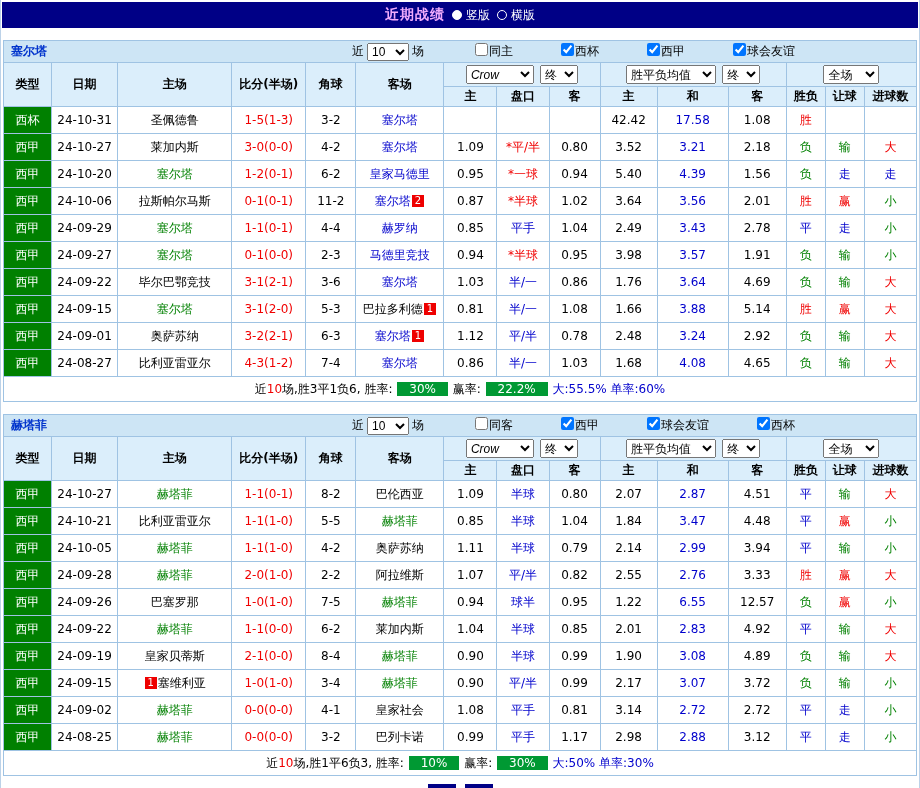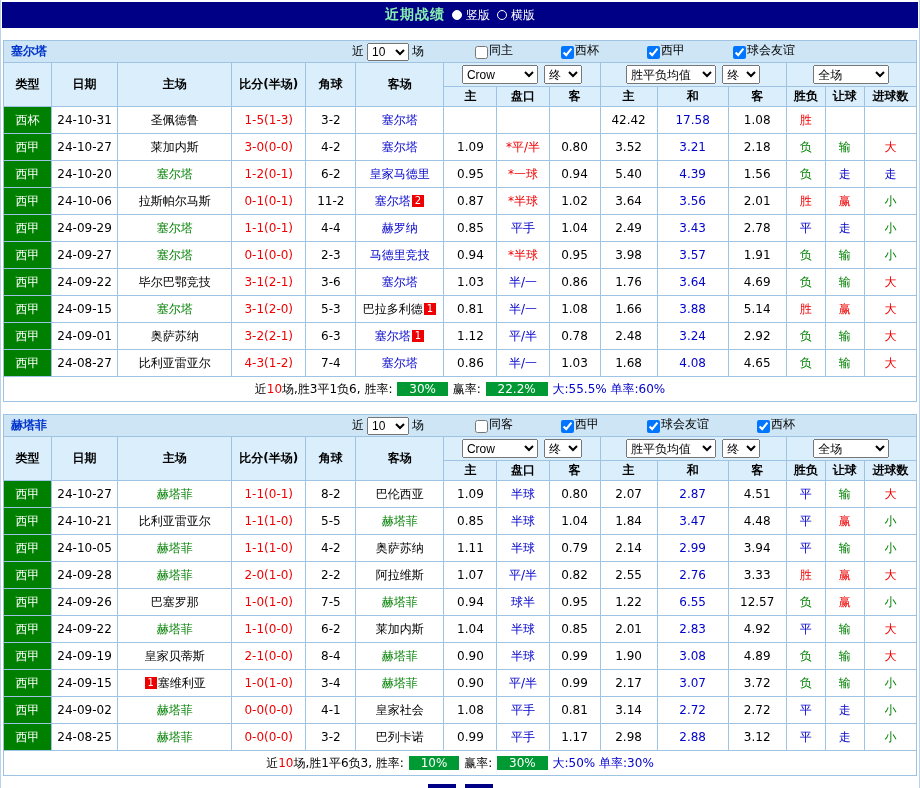--- a/index.html
+++ b/index.html
@@ -6,46 +6,46 @@
   body {
     margin: 0; width: 920px; height: 788px; overflow: hidden;
     background: #fff; color: #000;
     font-family: "DejaVu Sans", "Liberation Sans", sans-serif;
     font-size: 12px;
   }
   .page { width: 920px; height: 788px; border-left: 1px solid #bcd2e8; border-right: 1px solid #bcd2e8; padding-top: 2px; overflow: hidden; }
 
   
   .topbar { height: 26px; background: #000086; display: flex; align-items: center; justify-content: center; gap: 7px; margin: 0 1px; }
-  .topbar .title { color: #86efac; font-weight: bold; font-size: 14px; letter-spacing: 1px; }
+  .topbar .title { color: #f0abfc; font-weight: bold; font-size: 14px; letter-spacing: 1px; }
   .ropt { display: inline-flex; align-items: center; gap: 4px; color: #fff; cursor: pointer; }
   .radio { width: 10px; height: 10px; border: 1px solid #fff; border-radius: 50%; display: inline-block; }
   .radio.on { background: #fff; }
 
   
   .section { margin: 12px 2px 8px; }
   .band { display: flex; align-items: center; height: 22px; background: #cde5f5; border: 1px solid #9fc3e3; border-bottom: 0; padding-left: 7px; }
   .team { color: #0033cc; font-weight: bold; width: 338px; }
   .filters { display: flex; align-items: center; }
   .filters .lab { margin: 0 3px; }
   .count-sel { width: 42px; height: 18px; font-size: 12px; }
-  .chk { display: inline-flex; align-items: flex-end; margin-left: 3px; cursor: pointer; padding-left: 45px; }
+  .chk { display: inline-flex; align-items: flex-start; margin-left: 3px; cursor: pointer; padding-left: 45px; }
   .chk input { width: 13px; height: 13px; margin: 0 1px 0 0; }
 
   
   .grid { width: 100%; border-collapse: collapse; table-layout: fixed; font-size: 12px; }
   .grid th, .grid td { border: 1px solid #9fc3e3; text-align: center; padding: 0; white-space: nowrap; overflow: hidden; }
   .grid thead th { background: #dbeefb; font-weight: bold; height: 24px; }
   .grid .h2 th { height: 20px; }
   .grid tbody td { height: 27px; }
   .sel-cell select { height: 19px; font-size: 12px; margin: 0 1px; }
-  [data-name="bookmaker-select"] { width: 76px; }
+  [data-name="bookmaker-select"] { width: 68px; font-style: italic; }
   [data-name="handicap-stage-select"], [data-name="europe-stage-select"] { width: 38px; }
   [data-name="europe-average-select"] { width: 90px; }
-  [data-name="period-select"] { width: 76px; }
+  [data-name="period-select"] { width: 56px; }
   .grid col:nth-child(1){width:48px} .grid col:nth-child(2){width:66px} .grid col:nth-child(3){width:114px}
   .grid col:nth-child(4){width:74px} .grid col:nth-child(5){width:50px} .grid col:nth-child(6){width:88px}
   .grid col:nth-child(7){width:53px} .grid col:nth-child(8){width:52px} .grid col:nth-child(9){width:51px}
   .grid col:nth-child(10){width:57px} .grid col:nth-child(11){width:71px} .grid col:nth-child(12){width:58px}
   .grid col:nth-child(13){width:39px} .grid col:nth-child(14){width:39px} .grid col:nth-child(15){width:52px}
 
   .type-cell { background: #008000; color: #fff; }
   .c-r { color: #f00000; } .c-g { color: #008000; } .c-b { color: #0000cc; } .c-k { color: #000; }
   .tlink { cursor: pointer; }
   .badge { display: inline-block; min-width: 12px; height: 12px; line-height: 12px; background: #ee0000; color: #fff; font-size: 10px; margin: 0 1px; text-align: center; vertical-align: 1px; font-weight: normal; }

